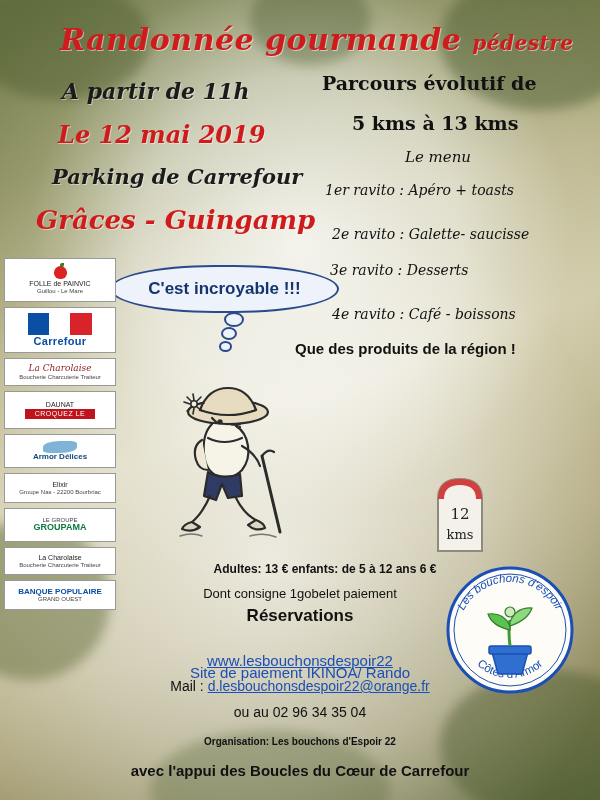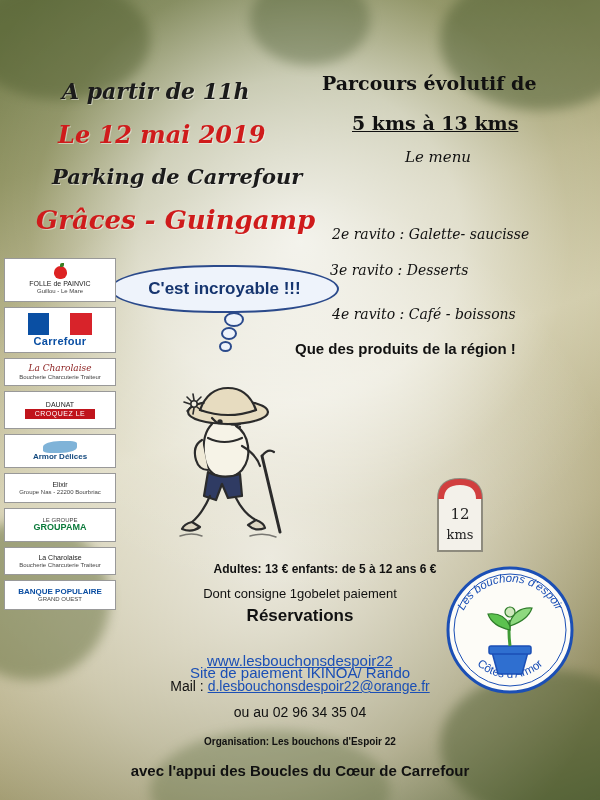--- a/index.html
+++ b/index.html
@@ -47,21 +47,21 @@
     white-space:nowrap;
   }
   .s1{left:62px;top:78px;font-size:22px;color:#1b1b1b;}
   .s2{left:58px;top:120px;font-size:24px;color:#cf1b1b;}
   .s3{left:52px;top:164px;font-size:21px;color:#1b1b1b;}
   .s4{left:36px;top:205px;font-size:26px;color:#cf1b1b;}
 
   
   .rc{position:absolute;font-family:"DejaVu Serif", serif;white-space:nowrap;}
   .parc{left:322px;top:72px;font-size:19px;color:#111;font-weight:bold;}
-  .kms{left:352px;top:112px;font-size:19px;color:#111;font-weight:bold;text-decoration:underline;}
+  .kms{left:352px;top:112px;font-size:19px;color:#111;font-weight:bold;}
   .menu-t{left:405px;top:148px;font-size:15px;color:#111;font-style:italic;}
   .rav{font-style:italic;font-size:14px;color:#111;}
   .r1{left:325px;top:182px;}
   .r2{left:332px;top:226px;}
   .r3{left:330px;top:262px;}
   .r4{left:332px;top:306px;}
   .produits{left:295px;top:340px;font-size:15px;color:#111;font-weight:bold;font-family:"Liberation Sans",sans-serif;}
 
   
   .bubble{
@@ -133,28 +133,33 @@
 <body>
 
 <div id="poster">
   <div class="leaf l1"></div>
   <div class="leaf l2"></div>
   <div class="leaf l3"></div>
   <div class="leaf l4"></div>
   <div class="leaf l5"></div>
   <div class="leaf l6"></div>
 
+  <div class="title">
+    <span>Randonnée gourmande</span>
+    <span class="ped">pédestre</span>
+  </div>
   <div class="sub s1">A partir de 11h</div>
   <div class="sub s2">Le 12 mai 2019</div>
   <div class="sub s3">Parking de Carrefour</div>
   <div class="sub s4">Grâces - Guingamp</div>
 
   <div class="rc parc">Parcours évolutif  de</div>
   <div class="rc kms">5 kms à 13 kms</div>
   <div class="rc menu-t">Le menu</div>
+  <div class="rc rav r1">1er ravito : Apéro + toasts</div>
   <div class="rc rav r2">2e  ravito : Galette- saucisse</div>
   <div class="rc rav r3">3e  ravito : Desserts</div>
   <div class="rc rav r4">4e  ravito : Café - boissons</div>
   <div class="rc produits">Que des produits de la région !</div>
 
   <div class="bubble">C'est incroyable !!!</div>
   <div class="dot d1"></div>
   <div class="dot d2"></div>
   <div class="dot d3"></div>
 

